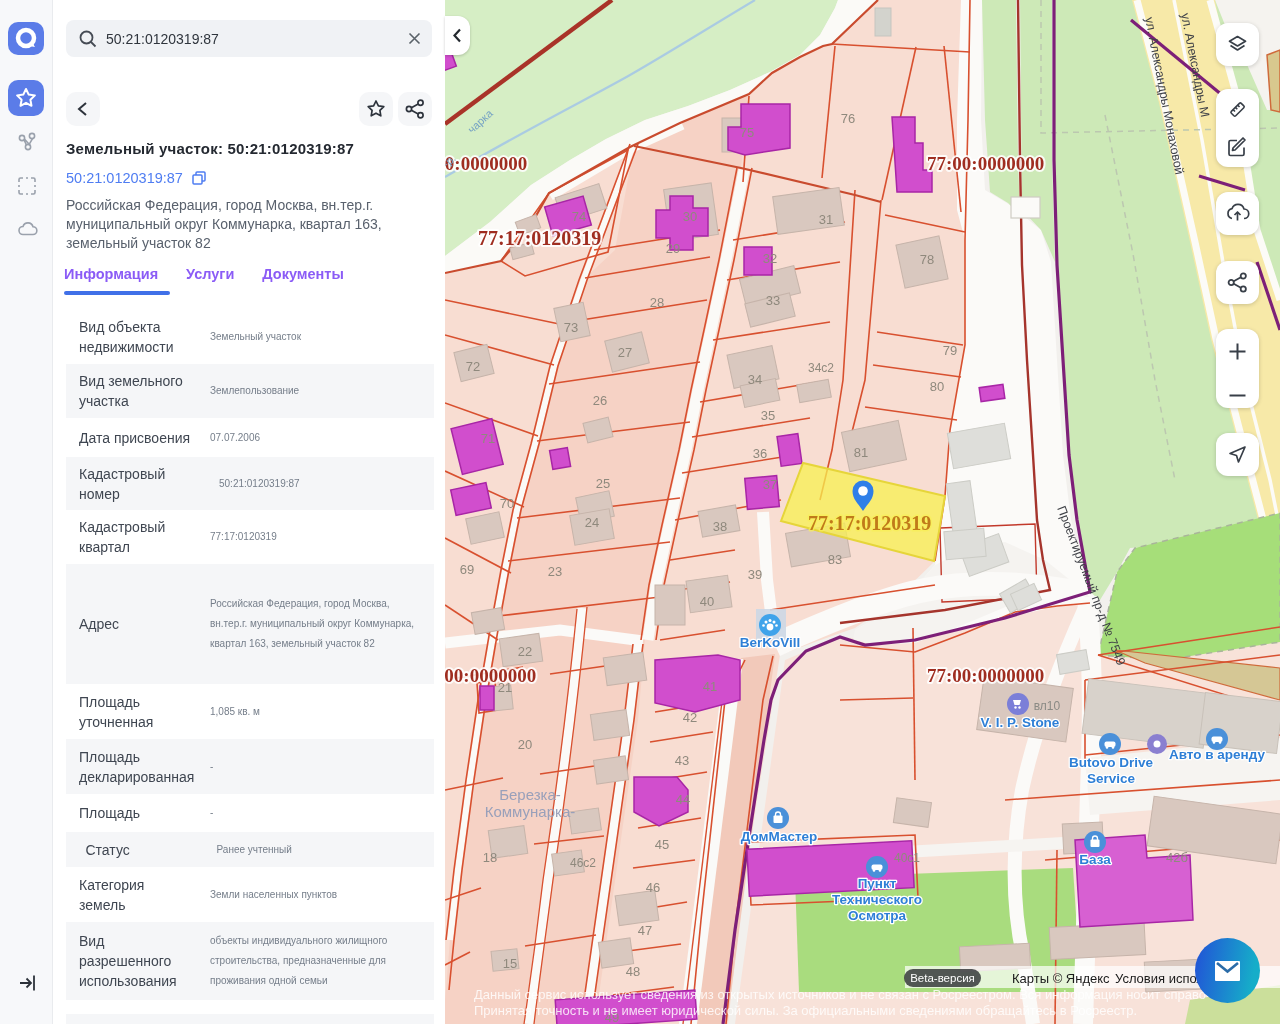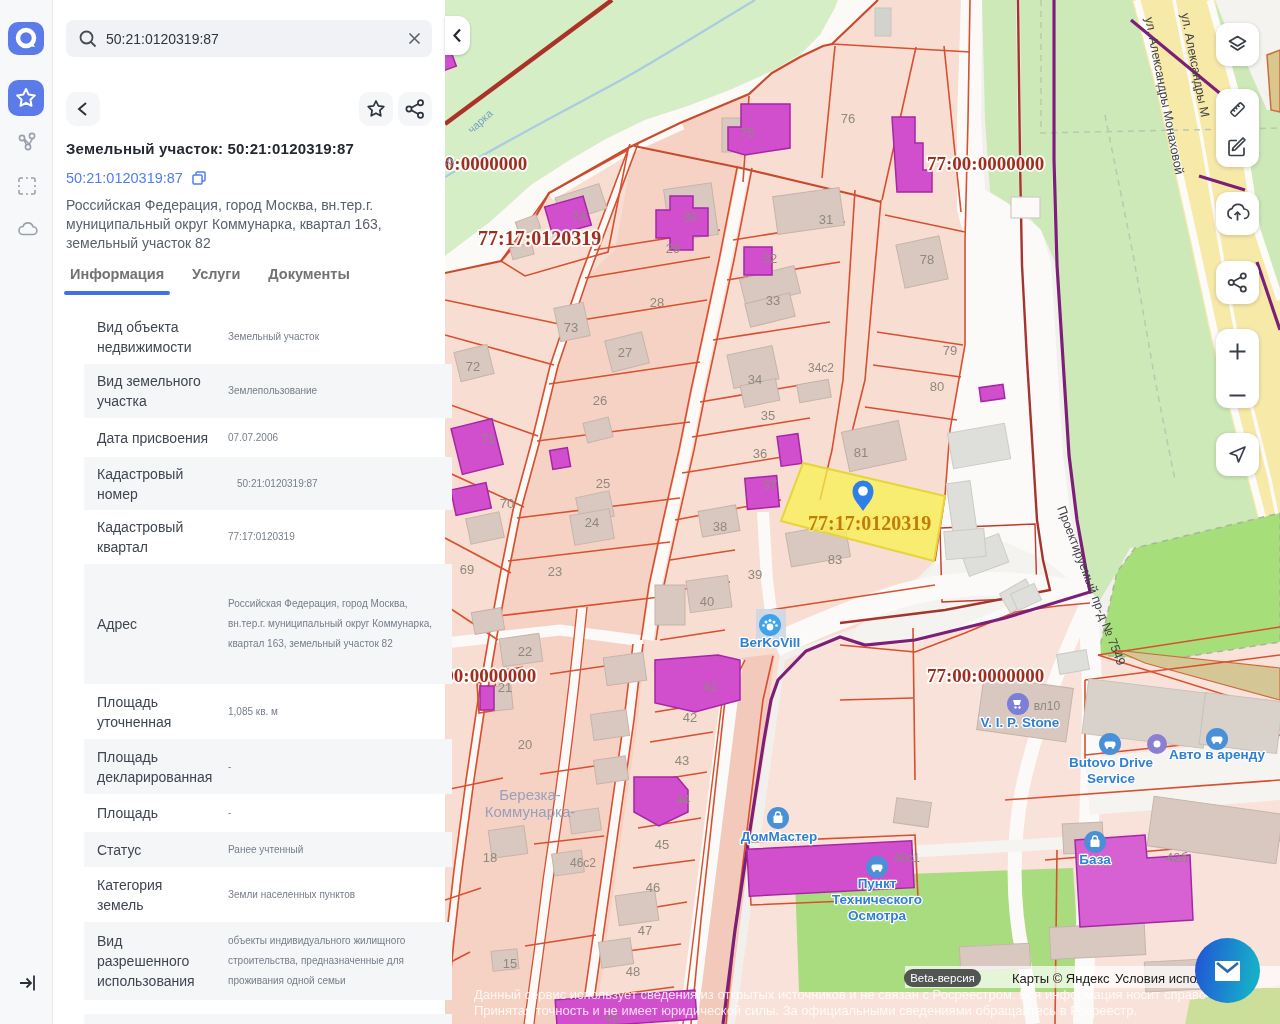--- a/index.html
+++ b/index.html
@@ -8,24 +8,24 @@
 .logo { position:absolute; left:8px; top:22px; width:36px; height:33px; background:#5b7ce8; border-radius:10px; }
 .sbtn { position:absolute; left:8px; top:80px; width:36px; height:36px; background:#5b7ce8; border-radius:10px; }
 .sicon { position:absolute; left:17px; }
 .panel { position:absolute; left:53px; top:0; width:392px; height:1024px; background:#fff; z-index:20; }
 .search { position:absolute; left:13px; top:20px; width:366px; height:37px; background:#f0f2f5; border-radius:8px; }
 .search .txt { position:absolute; left:40px; top:11px; font-size:14px; color:#2f353d; }
 .rbtn { position:absolute; width:34px; height:34px; background:#f5f6f8; border-radius:10px; top:92px; }
 .title { position:absolute; left:13px; top:140px; font-size:15px; font-weight:700; color:#242931; letter-spacing:0.2px; }
 .link { position:absolute; left:13px; top:170px; font-size:14.5px; color:#4f7df2; }
 .addr { position:absolute; left:13px; top:196px; font-size:14px; line-height:19px; color:#59616d; }
-.tabs { position:absolute; left:17px; top:266px; font-size:14.5px; font-weight:700; color:#737373; }
+.tabs { position:absolute; left:11px; top:266px; font-size:14.5px; font-weight:700; color:#8b5cf6; }
 .tabs span { margin-right:28px; }
 .tabline { position:absolute; left:11px; top:291px; width:106px; height:3.5px; background:#4070e8; border-radius:2px; }
-.tbl { position:absolute; left:31px; top:309px; width:368px; }
+.tbl { position:absolute; left:13px; top:309px; width:368px; }
 .row { display:flex; align-items:center; }
 .row.g { background:#f5f6f8; }
 .row .lab { width:131px; padding-left:13px; font-size:14px; line-height:20px; color:#3f4651; flex-shrink:0; }
 .row .val { width:224px; padding-left:13px; font-size:10px; line-height:20px; color:#757e8a; }
 .map { position:absolute; left:445px; top:0; width:835px; height:1024px; }
 .collapse { position:absolute; left:445px; top:16px; width:25px; height:39px; background:#fff; border-radius:0 12px 12px 0; box-shadow:0 1px 3px rgba(0,0,0,.2); z-index:25; }
 .mbtn { position:absolute; left:1216px; width:43px; background:#fff; border-radius:12px; box-shadow:0 1px 4px rgba(0,0,0,.18); z-index:25; }
 .chat { position:absolute; left:1195px; top:938px; width:65px; height:65px; border-radius:50%; background:linear-gradient(100deg,#2156d6 5%,#16adc9 85%); z-index:25; }
 .attr { position:absolute; z-index:24; }
 </style>
@@ -486,21 +486,21 @@
         <div class="val">1,085 кв. м</div>
       </div>
     <div class="row g" style="height:55px;">
         <div class="lab">Площадь декларированная</div>
         <div class="val">-</div>
       </div>
     <div class="row" style="height:38px;">
         <div class="lab">Площадь</div>
         <div class="val">-</div>
       </div>
-    <div class="row g" style="height:35px;">
+    <div class="row g" style="height:35px;justify-content:center;">
         <div class="lab">Статус</div>
         <div class="val">Ранее учтенный</div>
       </div>
     <div class="row" style="height:55px;">
         <div class="lab">Категория<br>земель</div>
         <div class="val">Земли населенных пунктов</div>
       </div>
     <div class="row g" style="height:78px; overflow:hidden;">
         <div class="lab">Вид разрешенного использования</div>
         <div class="val">объекты индивидуального жилищного строительства, предназначенные для проживания одной семьи</div>

